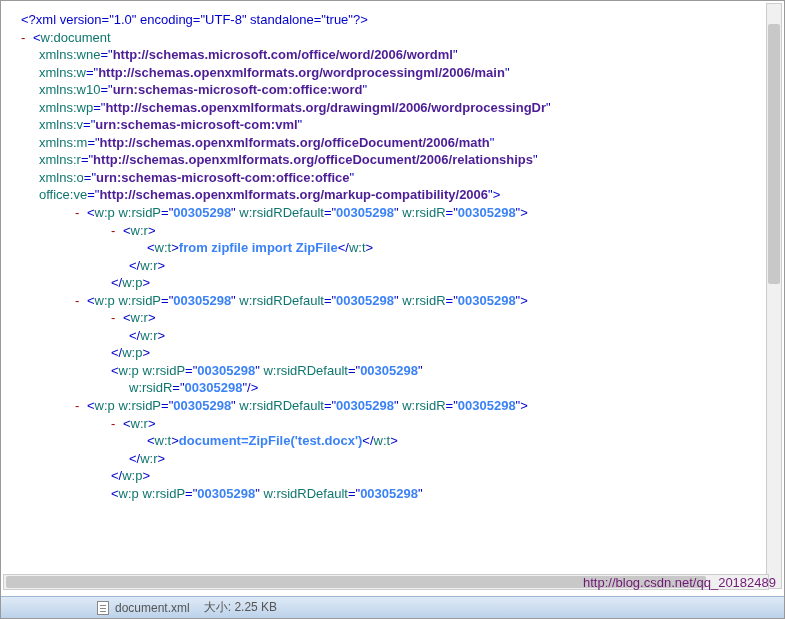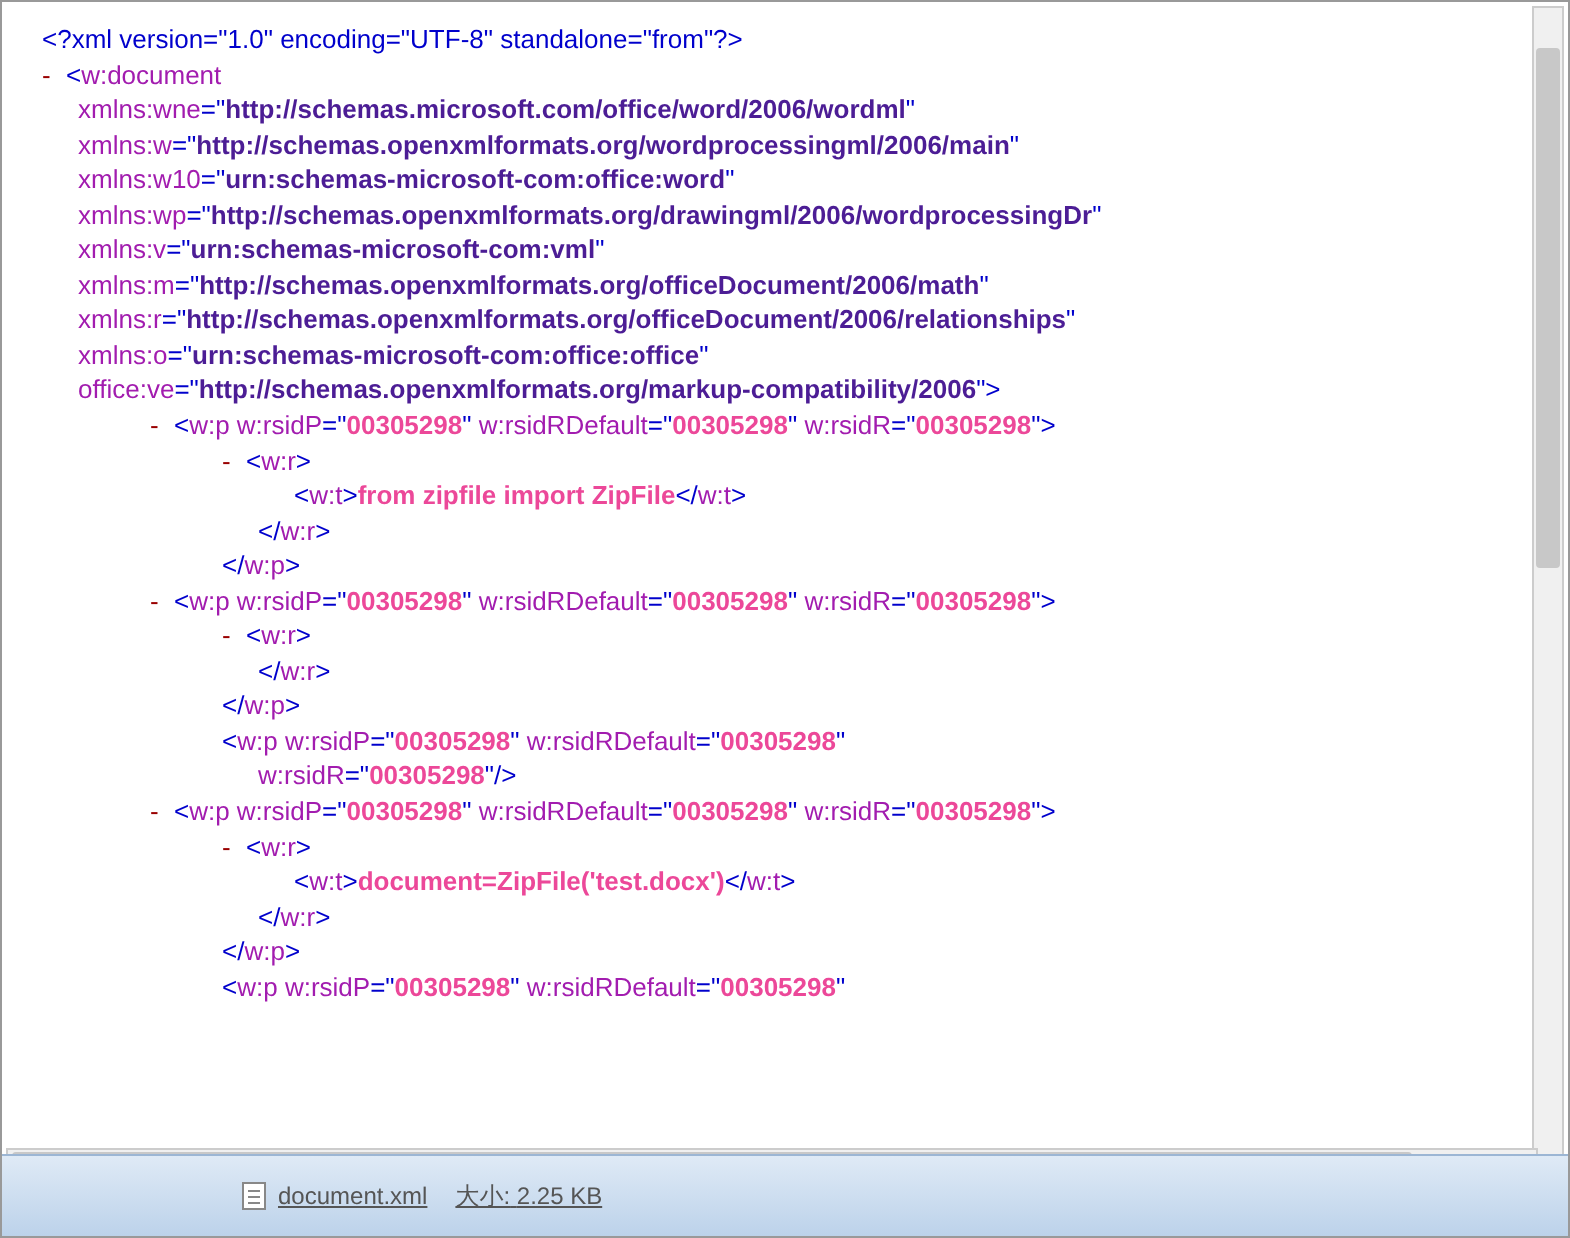--- a/index.html
+++ b/index.html
@@ -54,30 +54,29 @@
   top: 1px;
   left: 2px;
   height: 12px;
   width: 700px;
   background: #c8c8c8;
   border-radius: 2px;
 }
 .taskbar {
   position: absolute;
   left: 0; bottom: 0;
-  width: 100%; height: 41px;
+  width: 100%; height: 22px;
   background: linear-gradient(#dfeaf6,#bcd2ea);
   border-top: 1px solid #9cb6d4;
   display: flex;
   align-items: center;
   font-size: 12px;
   color: #555;
-  padding-left: 120px;
+  padding-left: 96px;
   gap: 14px;
-  text-decoration: underline;
 }
 .taskbar .fn {
   display:flex; align-items:center; gap:6px;
 }
 .taskbar .icon {
   width:12px; height:14px;
   border:1px solid #888; background:#fff;
   position:relative;
 }
 .taskbar .icon::after{
@@ -85,40 +84,40 @@
   background:#888; box-shadow:0 3px #888,0 6px #888;
 }
 .watermark {
   position:absolute; right:8px; bottom:28px;
   font-size:13px; color:#701a75;
   font-family: Verdana, sans-serif;
 }
 
 
 .blue { color: #0000cc; }
-.brown { color: #a21caf; }
+.brown { color: #0f766e; }
 .red { color: #4c1d95; font-weight: bold; }
-.black { color: #ec4899; font-weight: bold; }
+.black { color: #3b82f6; font-weight: bold; }
 .dash { color: #990000; margin-right:4px; }
 .in1 { padding-left: 0px; }
 .in2 { padding-left: 18px; display:block; }
 .in3 { padding-left: 36px; display:block; }
 .in4 { padding-left: 54px; display:block; }
 .in5 { padding-left: 90px; display:block; }
 .in6 { padding-left: 108px; display:block; }
 .in7 { padding-left: 126px; display:block; }
 .line { display:block; }
 </style>
 </head>
 <body>
 
 <div class="viewer">
 
 <span class="line in1">
-  <span class="blue">&lt;?xml version="</span><span class="blue">1.0</span><span class="blue">" encoding="</span><span class="blue">UTF-8</span><span class="blue">" standalone="</span><span class="blue">from</span><span class="blue">"?&gt;</span>
+  <span class="blue">&lt;?xml version="</span><span class="blue">1.0</span><span class="blue">" encoding="</span><span class="blue">UTF-8</span><span class="blue">" standalone="</span><span class="blue">true</span><span class="blue">"?&gt;</span>
 </span>
 
 <span class="line in1">
   <span class="dash">-</span>
   <span class="blue">&lt;</span><span class="brown">w:document</span>
 </span>
 
 <span class="line in2"><span class="brown">xmlns:wne</span><span class="blue">="</span><span class="red">http://schemas.microsoft.com/office/word/2006/wordml</span><span class="blue">"</span></span>
 <span class="line in2"><span class="brown">xmlns:w</span><span class="blue">="</span><span class="red">http://schemas.openxmlformats.org/wordprocessingml/2006/main</span><span class="blue">"</span></span>
 <span class="line in2"><span class="brown">xmlns:w10</span><span class="blue">="</span><span class="red">urn:schemas-microsoft-com:office:word</span><span class="blue">"</span></span>

